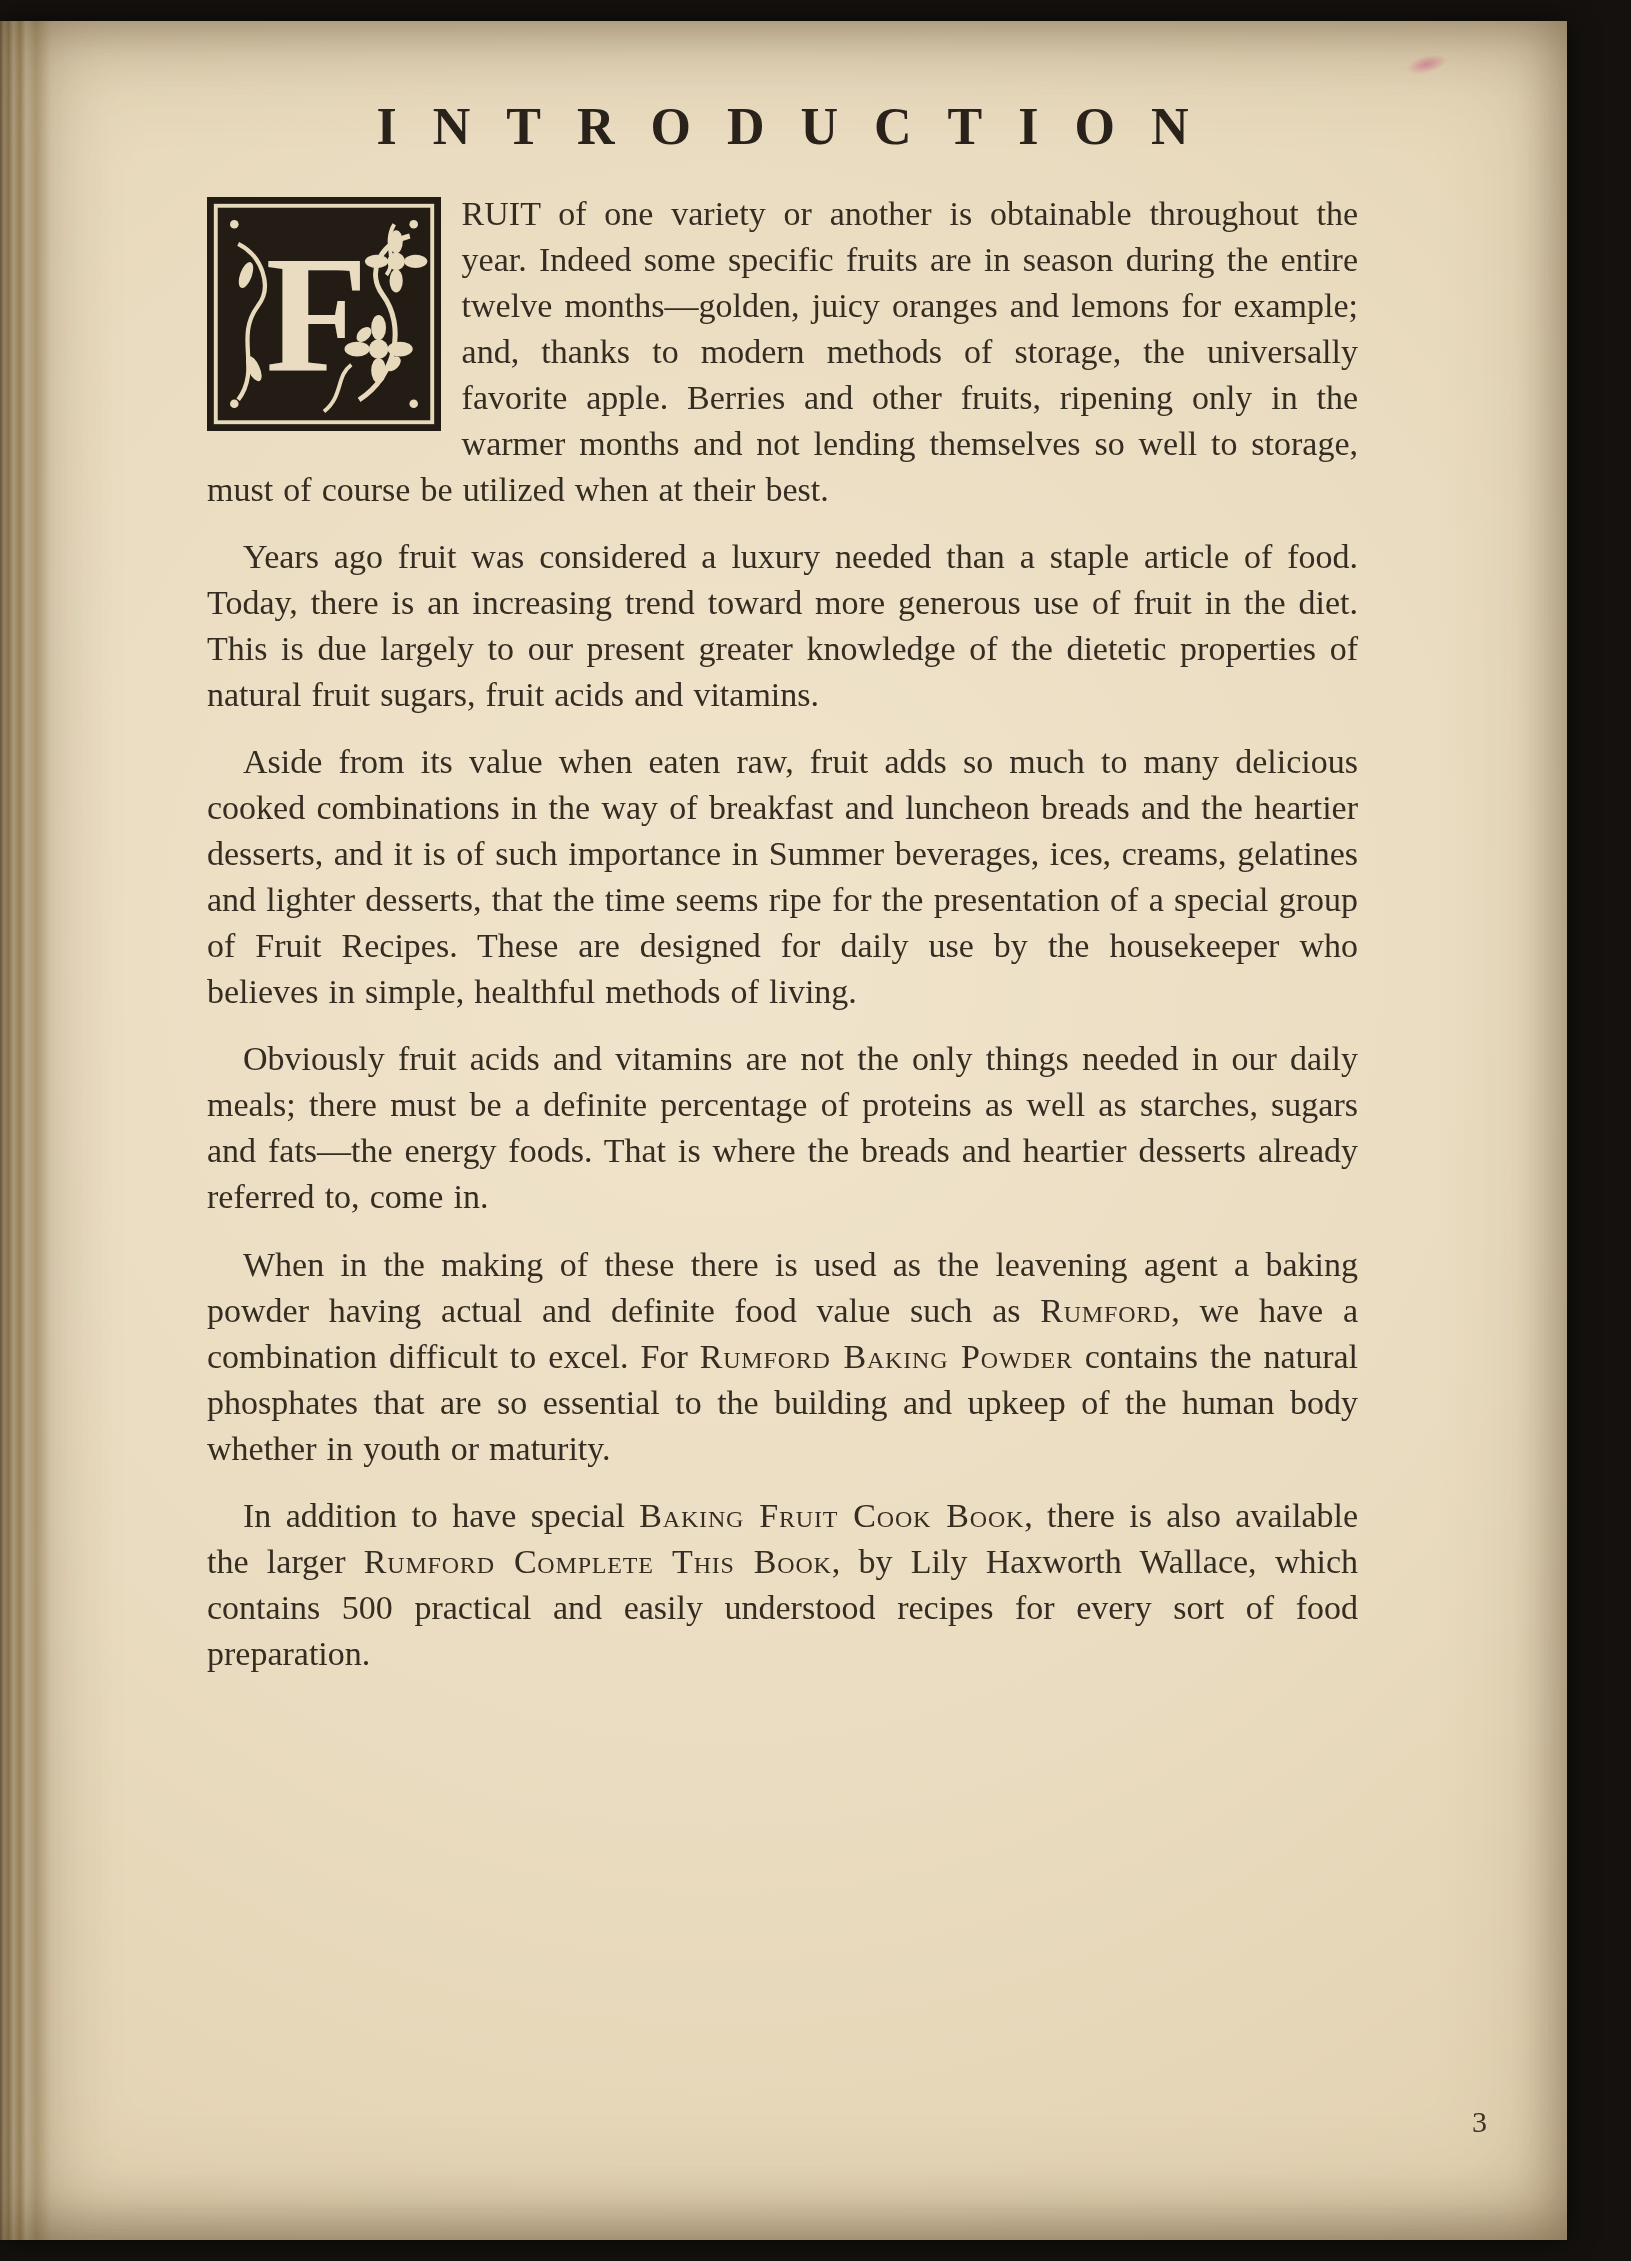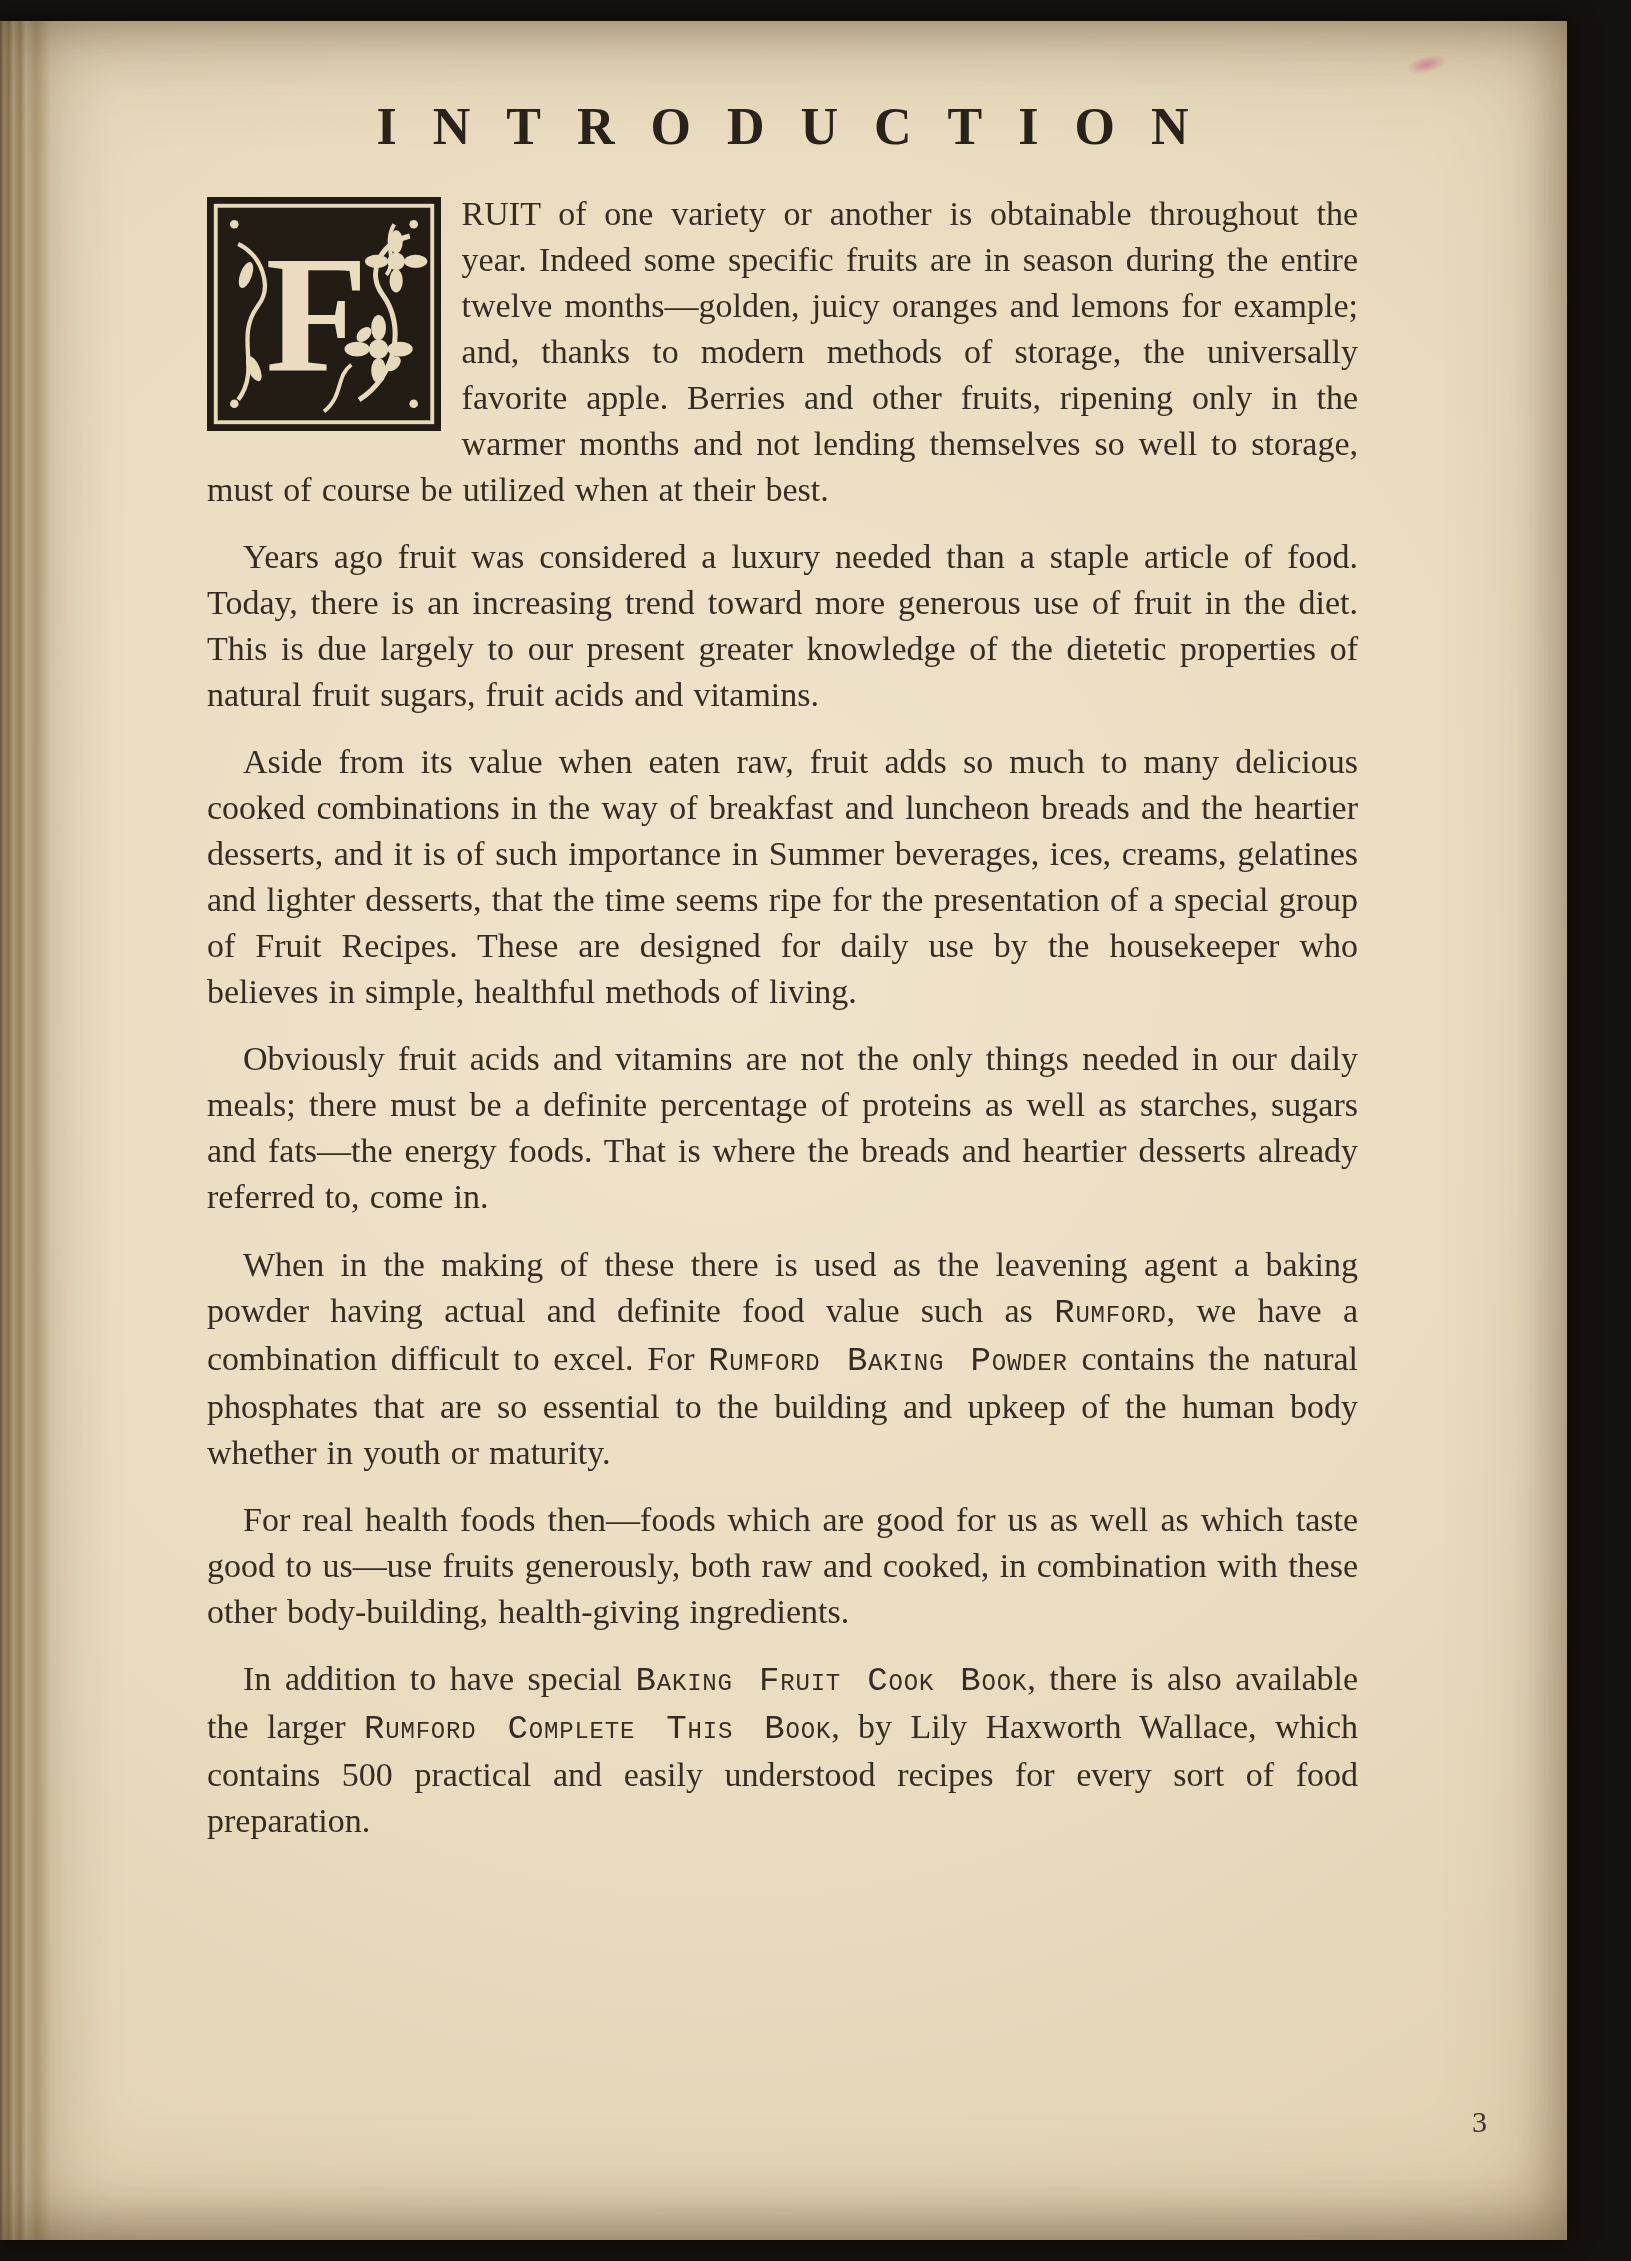--- a/index.html
+++ b/index.html
@@ -86,21 +86,20 @@
   .body p {
     margin: 0 0 21.3px 0;
     text-indent: 36px;
   }
   .body p.first {
     text-indent: 0;
   }
   .sc {
     font-variant: small-caps;
     letter-spacing: 0.8px;
-    font-family: Liberation Mono, monospace;
   }
   .dropcap {
     width: 234px;
     height: 234px;
     float: left;
     margin: 6.3px 20.6px 4.7px 0;
     display: block;
   }
   .pagenum {
     position: absolute;
@@ -160,21 +159,20 @@
       <circle cx="106" cy="14" r="2.2"></circle>
     </g>
 
     <text x="30" y="89" font-size="86" font-weight="bold" font-family="Liberation Serif, serif" fill="#e9dcc1">F</text>
   </svg>
 <span>RUIT of one variety or another is obtainable throughout the year. Indeed some specific fruits are in season during the entire twelve months—golden, juicy oranges and lemons for example; and, thanks to modern methods of storage, the universally favorite apple. Berries and other fruits, ripening only in the warmer months and not lending themselves so well to storage, must of course be utilized when at their best.</span></p>
           <p><span>Years ago fruit was considered a luxury needed than a staple article of food. Today, there is an increasing trend toward more generous use of fruit in the diet. This is due largely to our present greater knowledge of the dietetic properties of natural fruit sugars, fruit acids and vitamins.</span></p>
           <p><span>Aside from its value when eaten raw, fruit adds so much to many delicious cooked combinations in the way of breakfast and luncheon breads and the heartier desserts, and it is of such importance in Summer beverages, ices, creams, gelatines and lighter desserts, that the time seems ripe for the presentation of a special group of Fruit Recipes. These are designed for daily use by the housekeeper who believes in simple, healthful methods of living.</span></p>
           <p><span>Obviously fruit acids and vitamins are not the only things needed in our daily meals; there must be a definite percentage of proteins as well as starches, sugars and fats—the energy foods. That is where the breads and heartier desserts already referred to, come in.</span></p>
           <p><span>When in the making of these there is used as the leavening agent a baking powder having actual and definite food value such as </span><span class="sc">Rumford</span><span>, we have a combination difficult to excel. For </span><span class="sc">Rumford Baking Powder</span><span> contains the natural phosphates that are so essential to the building and upkeep of the human body whether in youth or maturity.</span></p>
-          <p><span>For real health foods then—foods which are good for us as well as which taste good to us—use fruits generously, both raw and cooked, in combination with these other body-building, health-giving ingredients.</span></p>
           <p><span>In addition to have special </span><span class="sc">Baking Fruit Cook Book</span><span>, there is also available the larger </span><span class="sc">Rumford Complete This Book</span><span>, by Lily Haxworth Wallace, which contains 500 practical and easily understood recipes for every sort of food preparation.</span></p>
         </div>
     </div>
 
     <div class="pagenum">3</div>
     <div class="vignette"></div>
   </div>
 </div>
 
 

